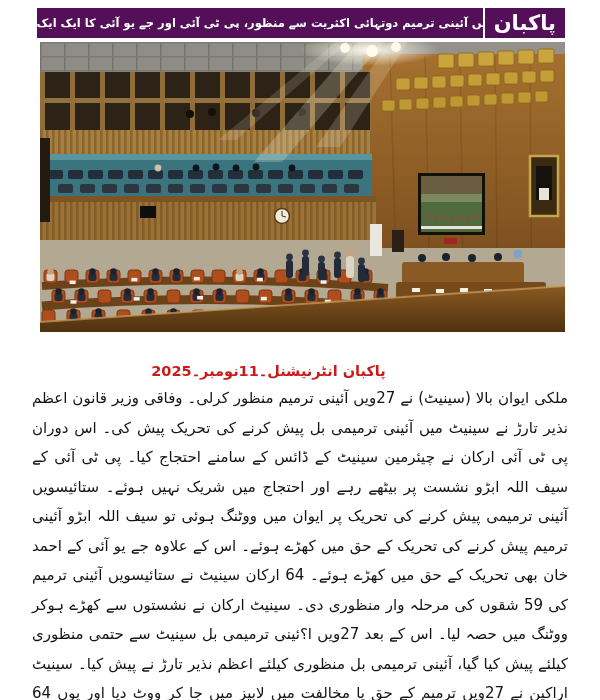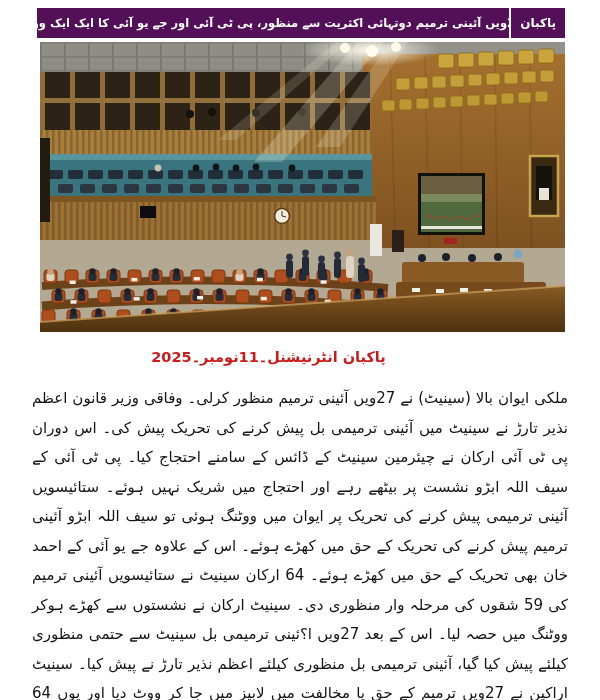--- a/index.html
+++ b/index.html
@@ -8,34 +8,34 @@
     width:600px;height:700px;position:relative;background:#ffffff;
     font-family:"DejaVu Sans",sans-serif;overflow:hidden;
   }
   .masthead{
     position:absolute;top:8px;left:37px;width:528px;height:30px;
     background:var(--masthead-bg,#531058);
     display:flex;direction:rtl;align-items:stretch;color:#fff;
   }
   .brand{
     display:flex;align-items:center;justify-content:center;
-    padding:1px 9px;font-weight:bold;font-size:12px;white-space:nowrap;
+    padding:1px 9px;font-weight:bold;font-size:21px;white-space:nowrap;
   }
   .masthead-divider{width:2px;background:#ffffff;}
   .headline{
     flex:1;display:flex;align-items:center;justify-content:center;
     font-size:11.5px;font-weight:bold;white-space:nowrap;overflow:hidden;
     padding:0 4px;letter-spacing:0;
   }
   .photo-frame{
     position:absolute;top:42px;left:40px;width:525px;height:290px;
     overflow:hidden;background:#8a5e2a;
   }
   .dateline{
-    position:absolute;top:344px;left:0;width:537px;height:26px;
+    position:absolute;top:358px;left:0;width:537px;height:26px;
     text-align:center;direction:rtl;
     color:var(--dateline-red,#cc1a1a);font-weight:bold;font-size:14.5px;
     line-height:26px;
   }
   .article-body{
     position:absolute;top:384px;left:32px;width:536px;
     direction:rtl;text-align:justify;text-align-last:center;
     font-size:15px;line-height:29.5px;color:#141414;
   }
 </style>

